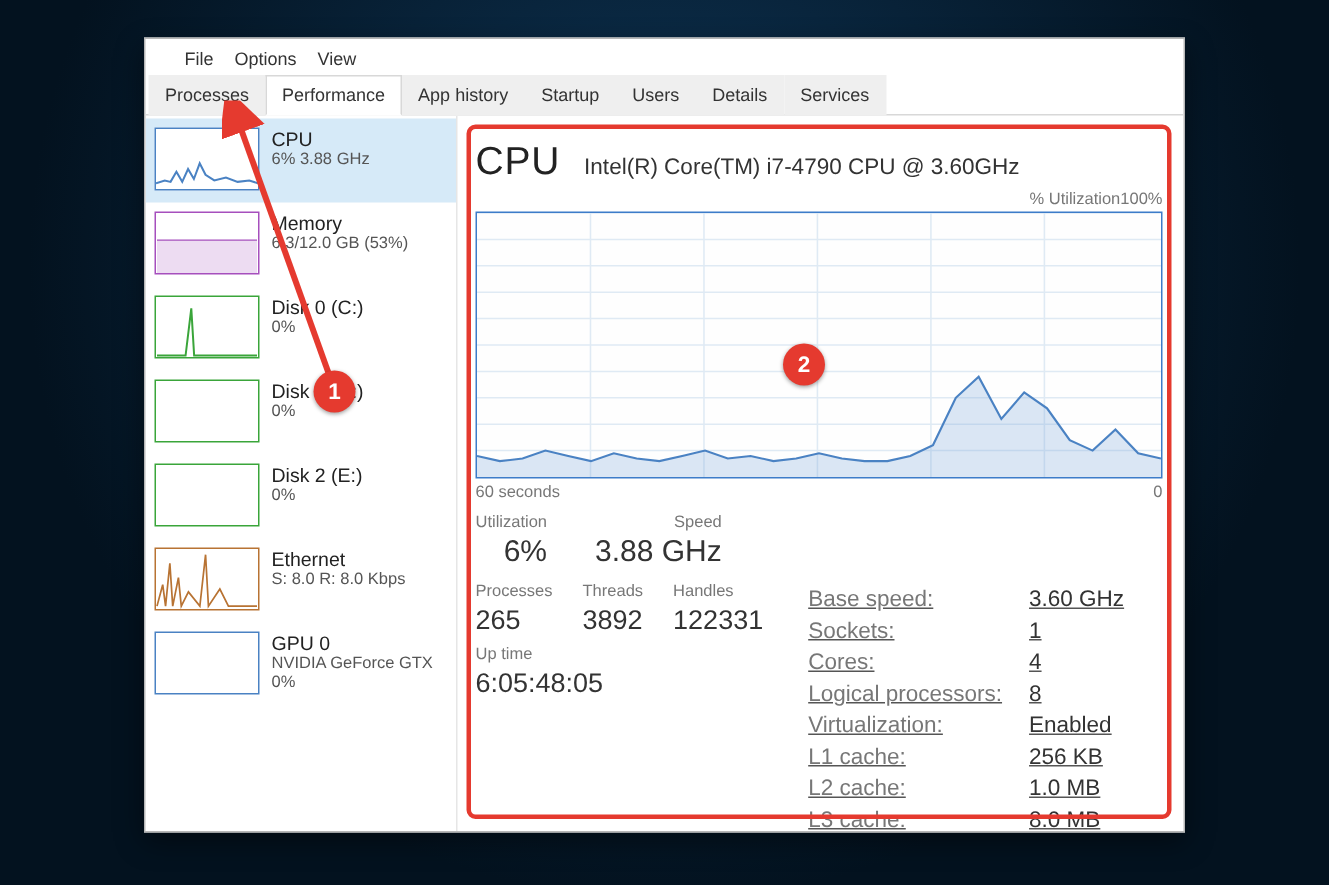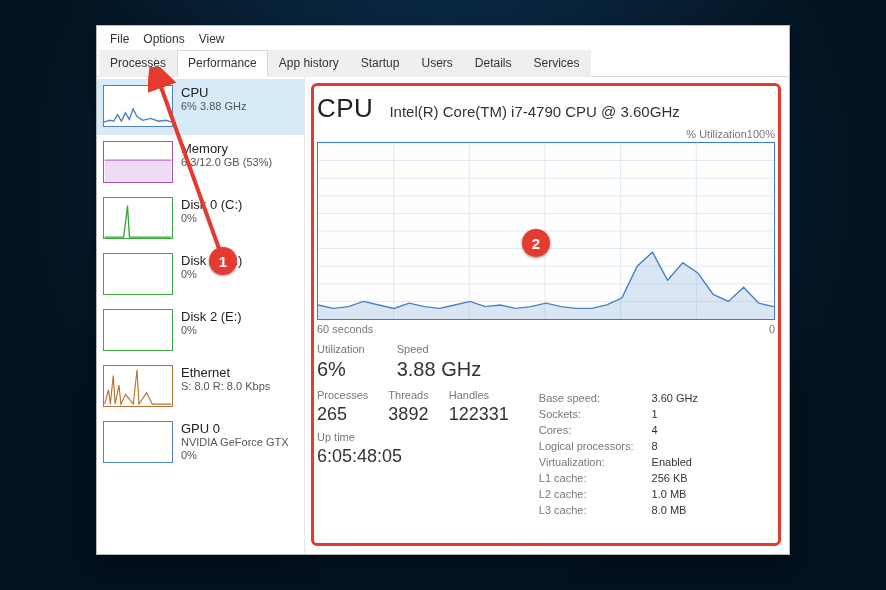--- a/index.html
+++ b/index.html
@@ -20,21 +20,21 @@
     background: #fff;
     border: 1px solid #b7b7b7;
     box-shadow: 0 6px 18px rgba(0,0,0,.45);
     display: flex;
     flex-direction: column;
     overflow: hidden;
   }
   .menubar {
     display: flex;
     gap: 14px;
-    padding: 6px 13px 3px;
+    padding: 6px 26px 3px;
     font-size: 12px;
   }
   .menubar span { cursor: default; }
   .tabstrip {
     display: flex;
     border-bottom: 1px solid #d8d8d8;
     padding-left: 2px;
   }
   .tab {
     padding: 5px 10px 6px;
@@ -97,26 +97,26 @@
     border: 1px solid #3d7cc9;
     height: 178px;
     margin-top: 2px;
     position: relative;
     background: #fefefe;
   }
   .grid line { stroke:#dfeaf4; stroke-width:1; }
   .cpu-line { stroke:#4a82c3; stroke-width:1.4; fill:none; }
   .cpu-fill { fill:rgba(110,160,215,.25); stroke:none; }
   .xlabels { display:flex; justify-content:space-between; color:#777; font-size:11px; margin-top:3px;}
-  .stats { display:flex; gap:32px; margin-top:8px; }
+  .stats { display:flex; gap:32px; margin-top:8px;text-align:right; }
   .statcol { display:flex; flex-direction:column; gap:3px; }
   .lbl { font-size:11px; color:#777; }
   .val { font-size:20px; color:#333; }
   .secondary { display:flex; gap:28px; margin-top:8px; }
-  .side-table { font-size:11px; color:#555; }
+  .side-table { font-size:15px; color:#555;text-decoration:underline; }
   .side-table td { padding: 1px 0; }
   .side-table td.k { color:#777; padding-right: 16px; white-space: nowrap;}
   .side-table td.v { color:#333; }
 
   
   .overlay { position:absolute; left:96px; top:25px; width:694px; height:530px; pointer-events:none; }
   .badge {
     position:absolute; width:28px; height:28px; border-radius:50%;
     background:#e53a2f; color:#fff; font-weight:600; font-size:15px;
     display:flex; align-items:center; justify-content:center;

